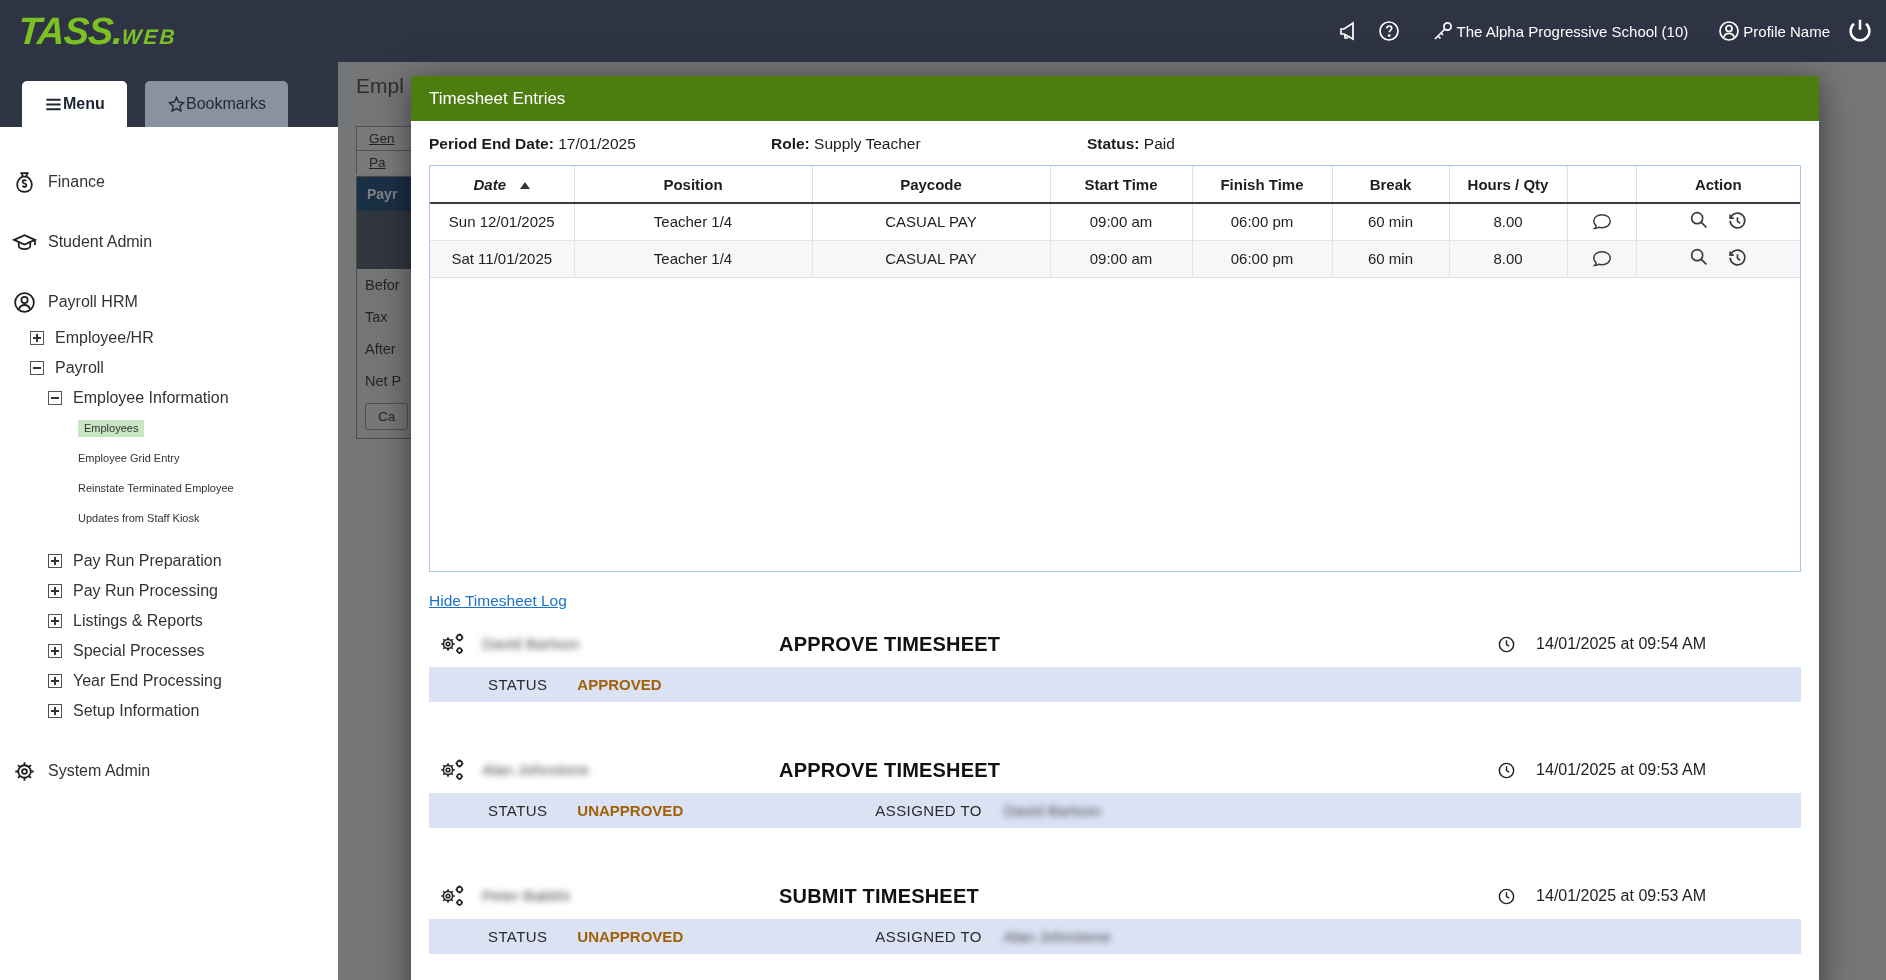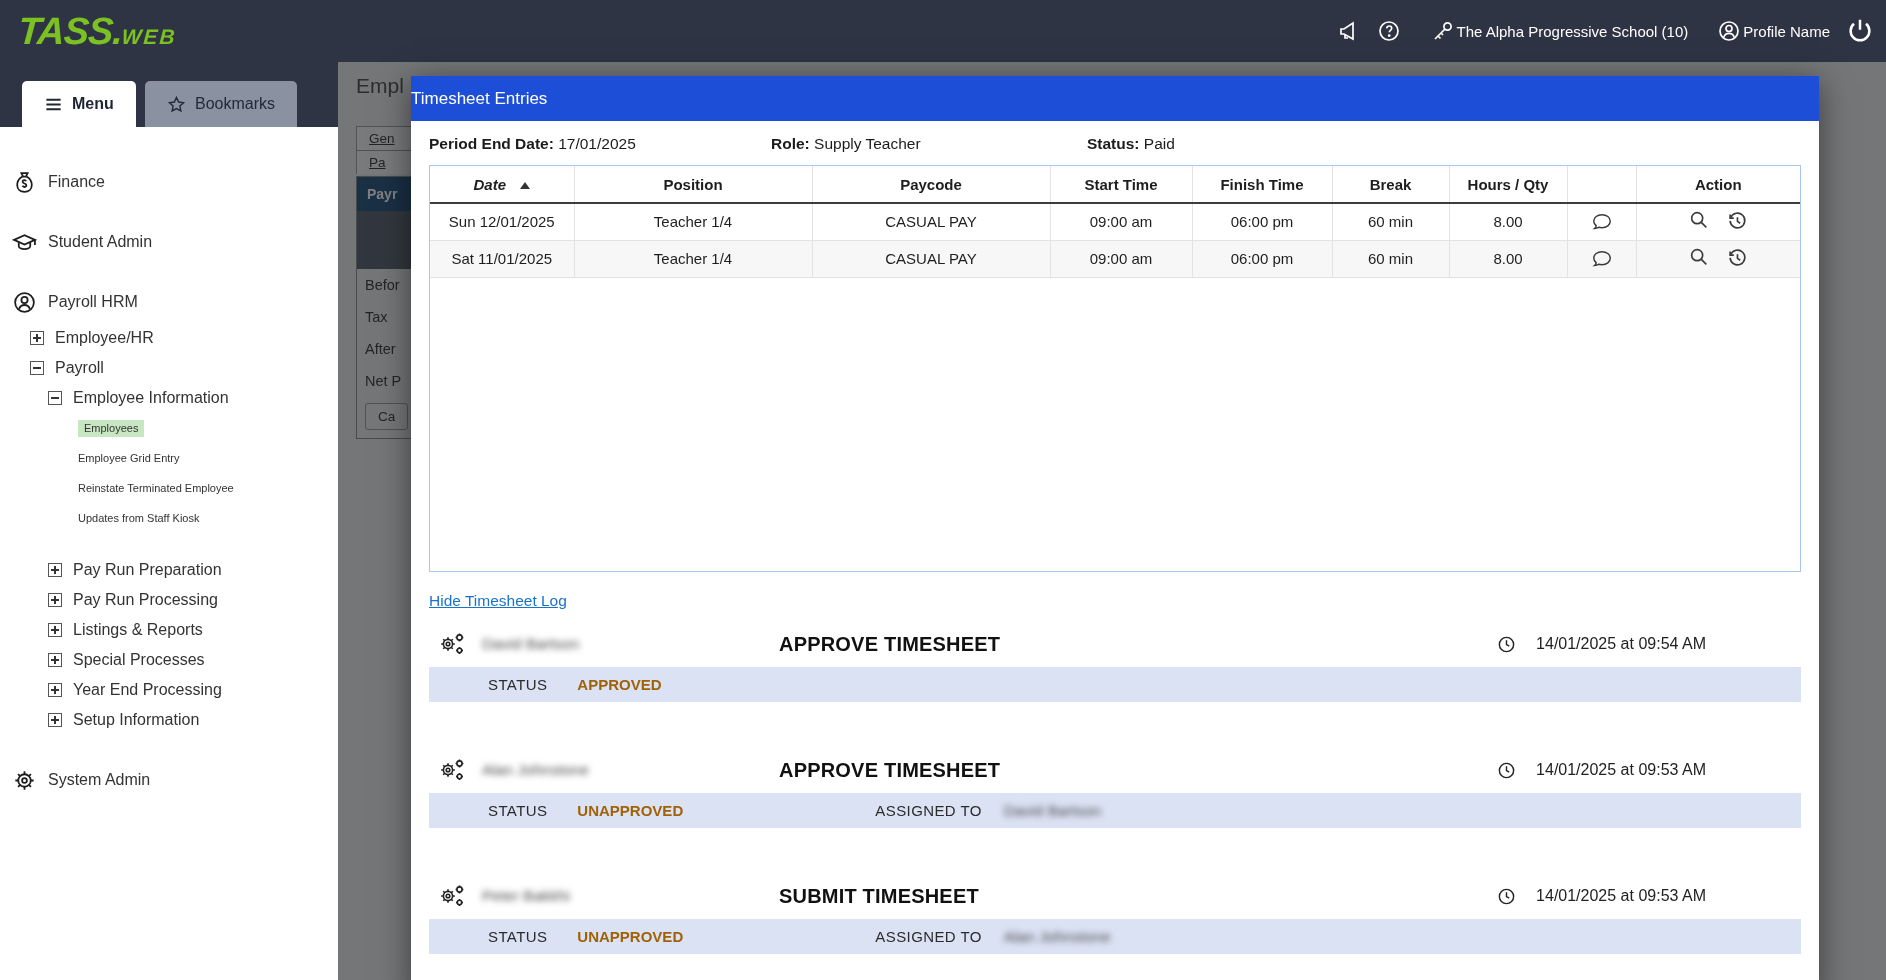--- a/index.html
+++ b/index.html
@@ -17,21 +17,21 @@
     padding-right:10px; font-size:15px; }
   .tb-group { display:flex; align-items:center; gap:1px; margin-left:14px; cursor:pointer; }
   .tb-icon { width:26px; height:26px; display:inline-flex; align-items:center;
     justify-content:center; color:#fff; }
   .tb-icon svg { width:24px; height:24px; }
 
   
   .sidebar { position:absolute; left:0; top:62px; width:338px; bottom:0; background:#fff; }
   .sidebar-head { height:65px; background:#2e3444; position:relative; }
   .tab { position:absolute; bottom:0; height:46px; display:flex; align-items:center;
-    gap:9px; padding:0 22px; border-radius:5px 5px 0 0; font-size:16px; cursor:pointer; }
+    padding:0 22px; border-radius:5px 5px 0 0; font-size:16px; cursor:pointer; }
   .tab-menu { left:22px; background:#fff; color:#1f2633; font-weight:700; }
   .tab-bookmarks { left:145px; background:#8a92a2; color:#222a38; }
   .tab svg { width:19px; height:19px; }
   .filter-wrap { padding:18px 14px 6px 12px; }
   .filter-input { width:100%; height:38px; border:1px solid #c9c9c9; border-radius:5px;
     padding:0 12px; font-size:16px; color:#333; outline:none;
     font-family:"Liberation Sans", sans-serif; }
   .filter-input::placeholder { color:#9a9a9a; }
   .menu-tree { padding:10px 6px 0 12px; font-size:16px; color:#333; }
   .m-item { display:flex; align-items:center; gap:11px; cursor:pointer; }
@@ -61,22 +61,22 @@
     padding:9px 10px; }
   .bg-grid-dark { background:#565d6b; height:58px; }
   .bg-row { font-size:14.5px; color:#333; padding:8px 10px 8px 8px; }
   .bg-btn { display:inline-block; margin:6px 0 8px 8px; border:1px solid #999;
     background:#ececec; border-radius:3px; padding:5px 12px; font-size:13.5px; }
   .dim { position:absolute; inset:0; background:rgba(22,23,28,0.55); }
 
   
   .modal { position:absolute; left:411px; top:76px; width:1408px; height:920px;
     background:#fff; box-shadow:0 6px 30px rgba(0,0,0,.5); }
-  .modal-titlebar { height:45px; background:#1d4ed8; color:#fff; font-size:17px;
-    display:flex; align-items:center; }
+  .modal-titlebar { height:45px; background:#4d7c0f; color:#fff; font-size:17px;
+    display:flex; align-items:center; padding-left:18px; }
   .modal-body { padding:14px 18px 0 18px; }
   .info-row { display:flex; font-size:15.5px; color:#1c1c1c; }
   .info-b1 { width:342px; } .info-b2 { width:316px; }
   .info-row b { font-weight:700; }
 
   .ts-box { margin-top:12px; border:1px solid #a9c7e8; height:407px; background:#fff;
     overflow:hidden; }
   table.ts { width:100%; border-collapse:collapse; table-layout:fixed; }
   table.ts th, table.ts td { height:37px; text-align:center; font-size:15px;
     color:#1e1e1e; border-right:1px solid #e3e3e3; overflow:hidden; white-space:nowrap; }
@@ -233,21 +233,21 @@
     <div class="m-item m-l3">
       <span>Employee Grid Entry</span>
     </div>
     <div class="m-item m-l3">
       <span>Reinstate Terminated Employee</span>
     </div>
     <div class="m-item m-l3">
       <span>Updates from Staff Kiosk</span>
     </div>
 
-    <div class="m-item m-l2" style="margin-top:22px">
+    <div class="m-item m-l2" style="margin-top:13px">
       <span class="expander plus"></span>
       <span>Pay Run Preparation</span>
     </div>
     <div class="m-item m-l2">
       <span class="expander plus"></span>
       <span>Pay Run Processing</span>
     </div>
     <div class="m-item m-l2">
       <span class="expander plus"></span>
       <span>Listings &amp; Reports</span>

